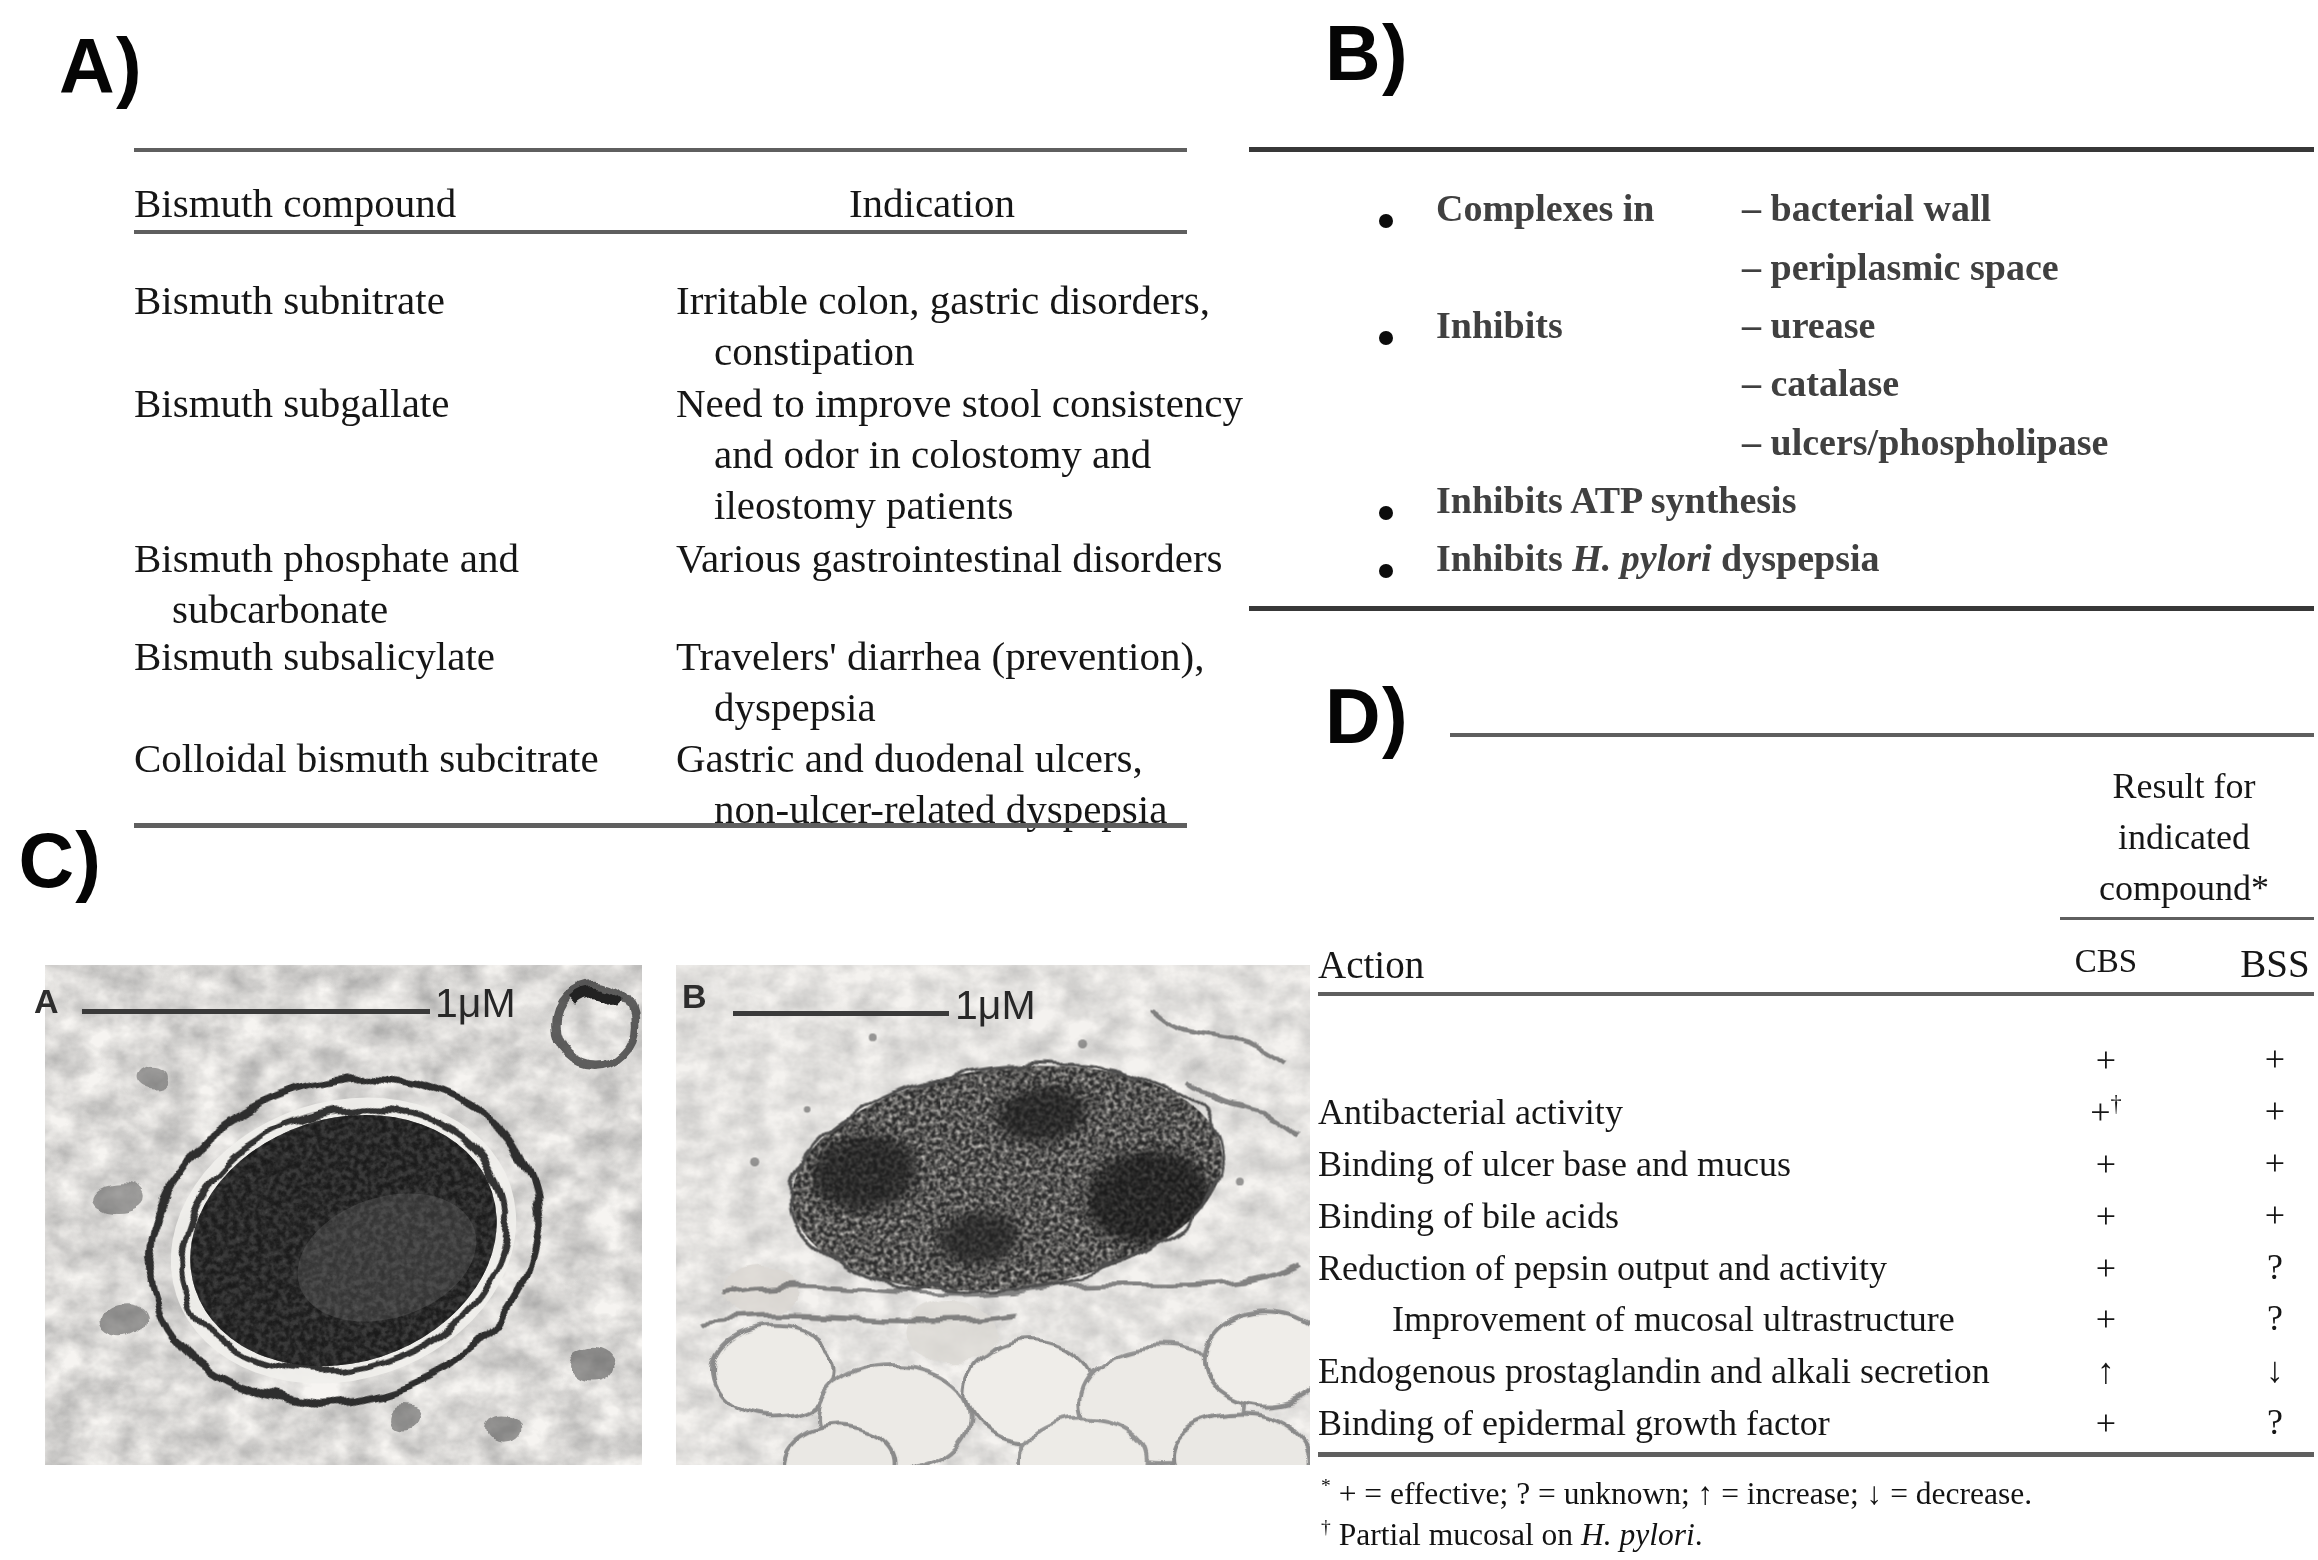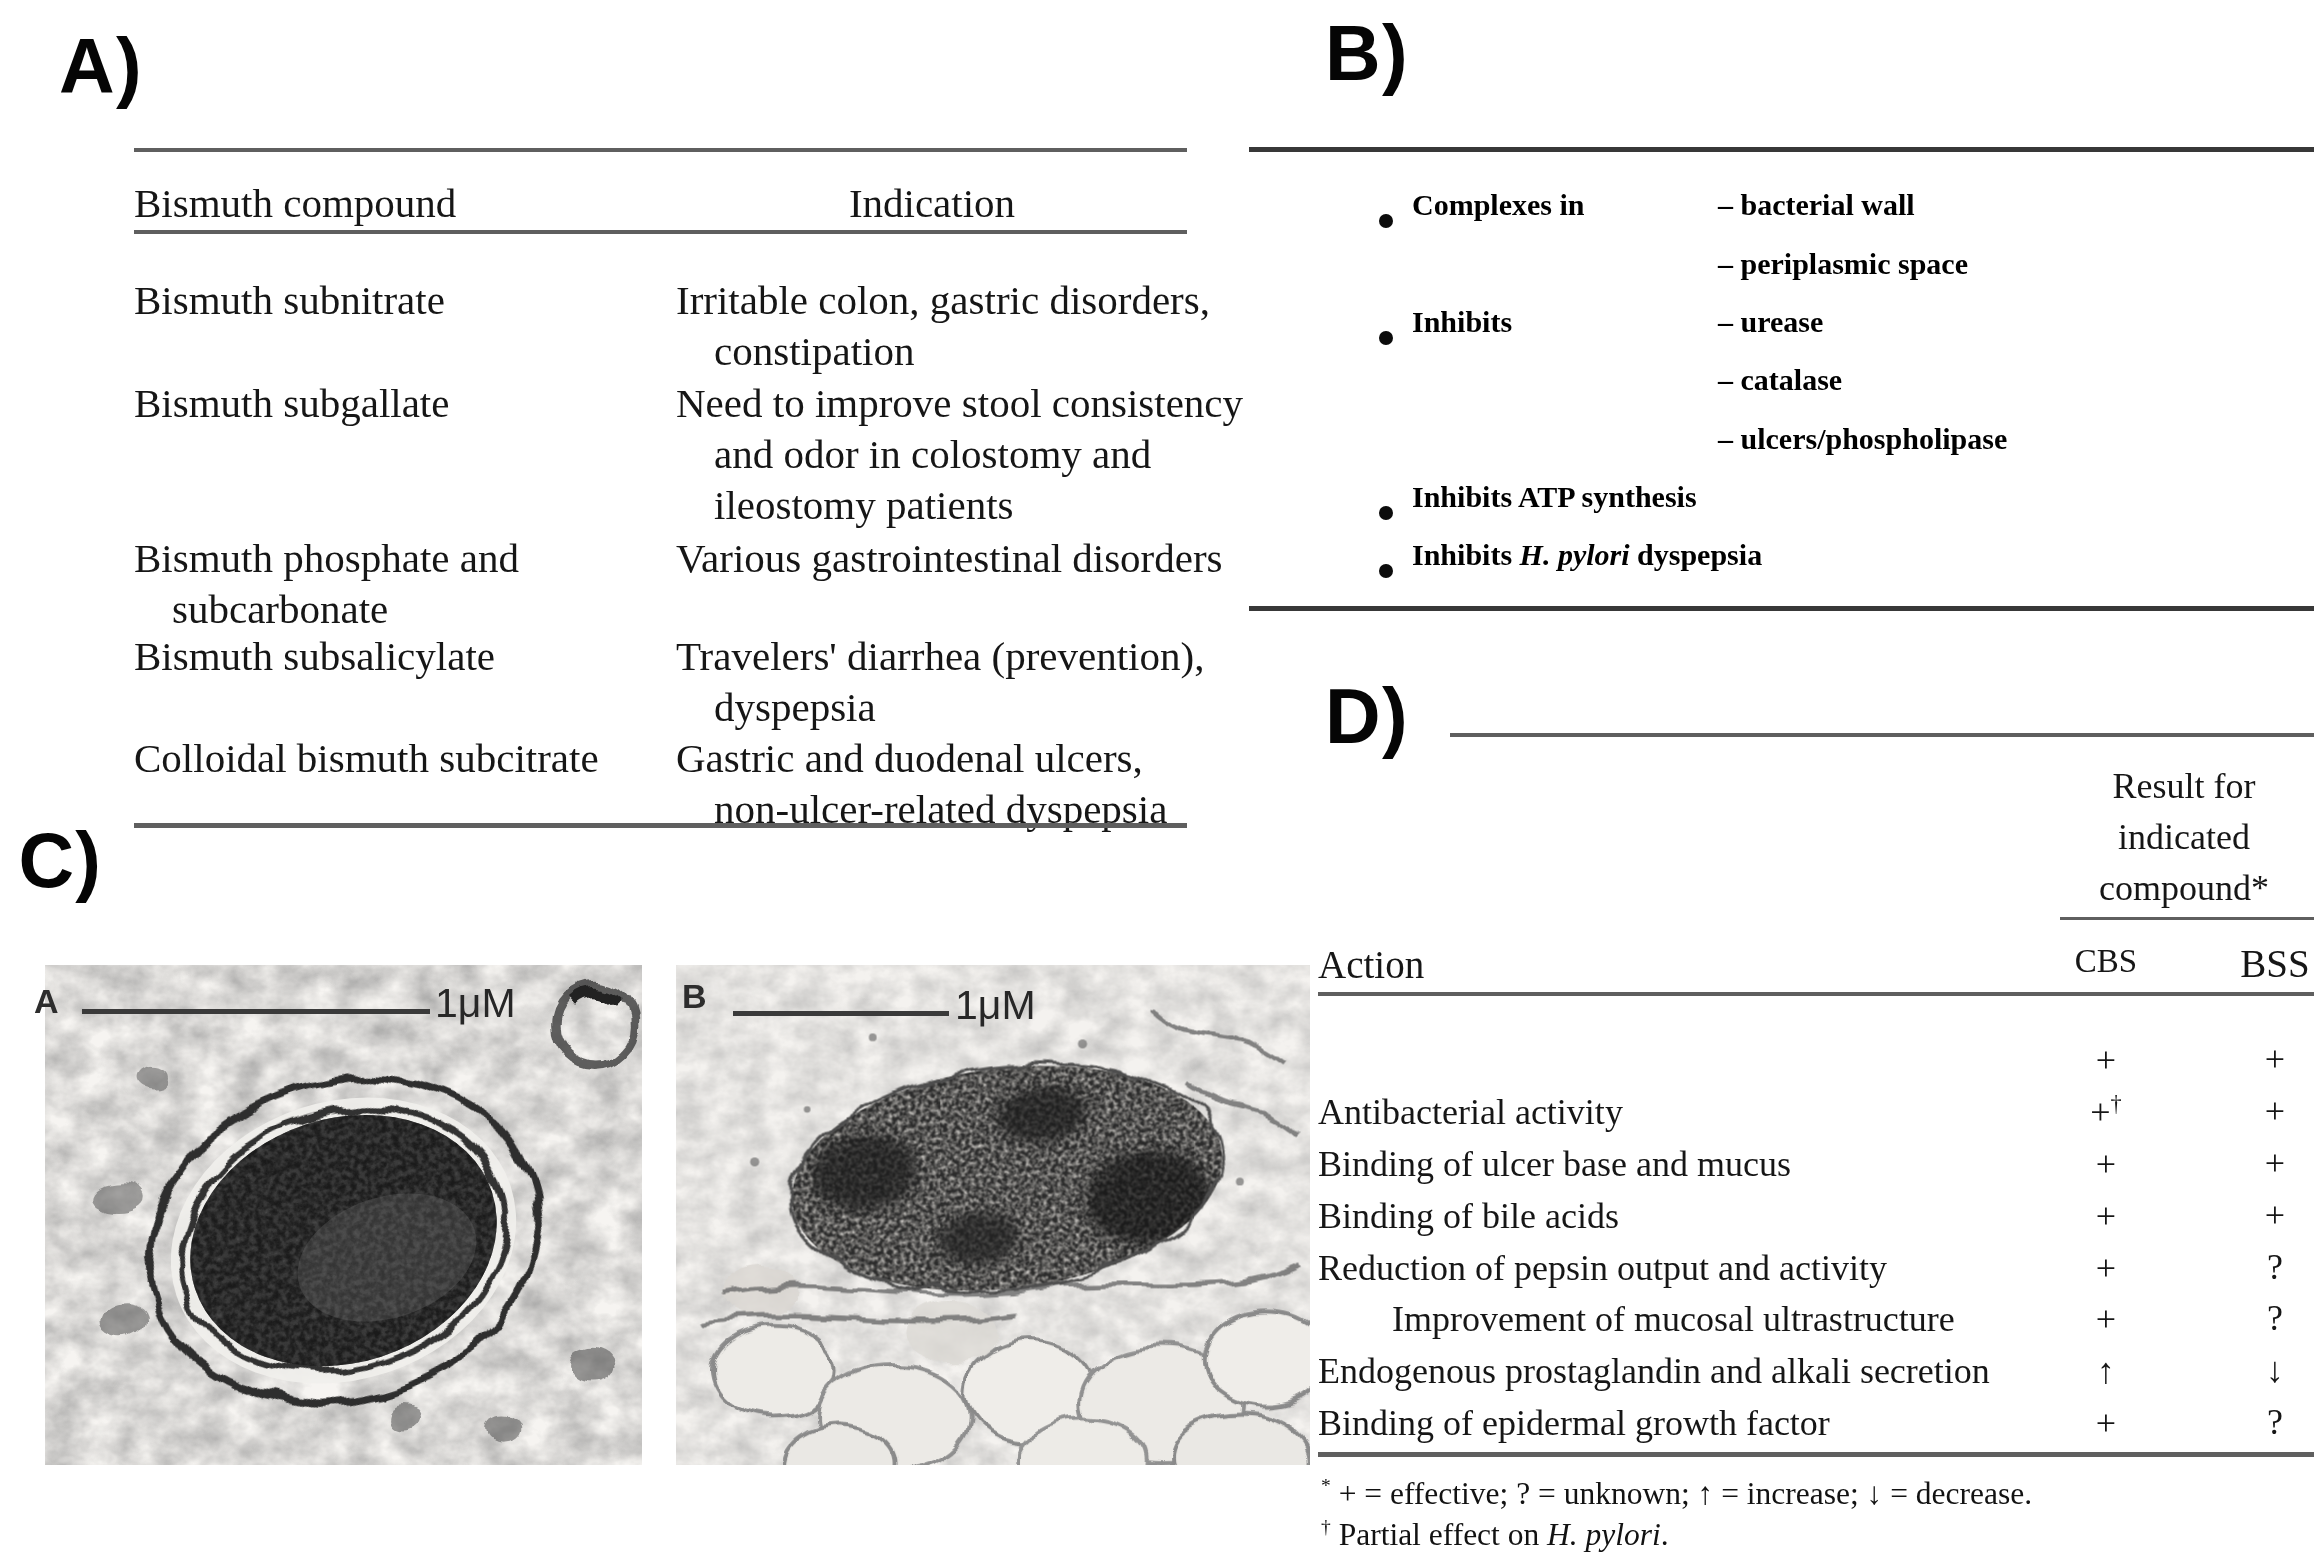--- a/index.html
+++ b/index.html
@@ -6,21 +6,21 @@
   .canvas{position:relative;width:2319px;height:1560px;background:#ffffff;overflow:hidden;
           font-family:"Liberation Serif","DejaVu Serif",serif;color:#161616;}
   .plabel{position:absolute;font-family:"Liberation Sans","DejaVu Sans",sans-serif;
           font-weight:800;font-size:77px;line-height:1.05;color:#050505;letter-spacing:1.3px;}
   .hrule{position:absolute;background:#5f5f5f;}
   .brule{position:absolute;background:#383838;}
   .serif{position:absolute;font-size:41px;line-height:51px;}
   .cell{white-space:pre-line;}
   .hang{padding-left:38px;text-indent:-38px;}
   .center{text-align:center;}
-  .b-txt{position:absolute;font-size:30px;font-weight:600;color:#000000;line-height:1.1;}
+  .b-txt{position:absolute;font-size:38px;font-weight:600;color:#404040;line-height:1.1;margin-left:24px;}
   .bdot{position:absolute;width:13.8px;height:13.8px;border-radius:50%;background:#0c0c0c;}
   .d-txt{position:absolute;font-size:36px;line-height:1.15;}
   .d-sym{position:absolute;font-size:36px;text-align:center;line-height:1.1;}
   .ghead{position:absolute;font-size:36px;line-height:51px;text-align:center;white-space:pre-line;}
   .fn{position:absolute;font-size:31.5px;line-height:1.2;color:#121212;}
   .fn sup,.d-sym sup{font-size:0.62em;vertical-align:super;}
   .em-box{position:absolute;background:#f5f3f0;overflow:hidden;}
   .em-corner{position:absolute;font-family:"Liberation Sans","DejaVu Sans",sans-serif;
              font-size:34px;font-weight:600;color:#2d2d2d;line-height:1;}
   .sbar{position:absolute;height:5.2px;background:#3a3a3a;}
@@ -274,16 +274,16 @@
   <div class="d-sym" style="left:2060px;top:1351px;width:92px;"><span>↑</span><sup></sup></div>
   <div class="d-sym" style="left:2229px;top:1351px;width:92px;">↓</div>
 
   <div class="d-txt" style="left:1318px;top:1403px;width:708px;">Binding of epidermal growth factor</div>
   <div class="d-sym" style="left:2060px;top:1403px;width:92px;"><span>+</span><sup></sup></div>
   <div class="d-sym" style="left:2229px;top:1403px;width:92px;">?</div>
 
   <div class="hrule" style="left:1318px;top:1452px;width:996px;height:5.2px;"></div>
 
   <div class="fn" style="left:1321px;top:1474px;width:984px;"><sup>*</sup><span> + = effective; ? = unknown; ↑ = increase; ↓ = decrease.</span></div>
-  <div class="fn" style="left:1321px;top:1515px;width:984px;"><sup>†</sup><span> Partial effect on </span><i>H. pylori</i><span>.</span></div>
+  <div class="fn" style="left:1321px;top:1515px;width:984px;"><sup>†</sup><span> Partial mucosal on </span><i>H. pylori</i><span>.</span></div>
 
 </div>
 
 
 </body></html>

